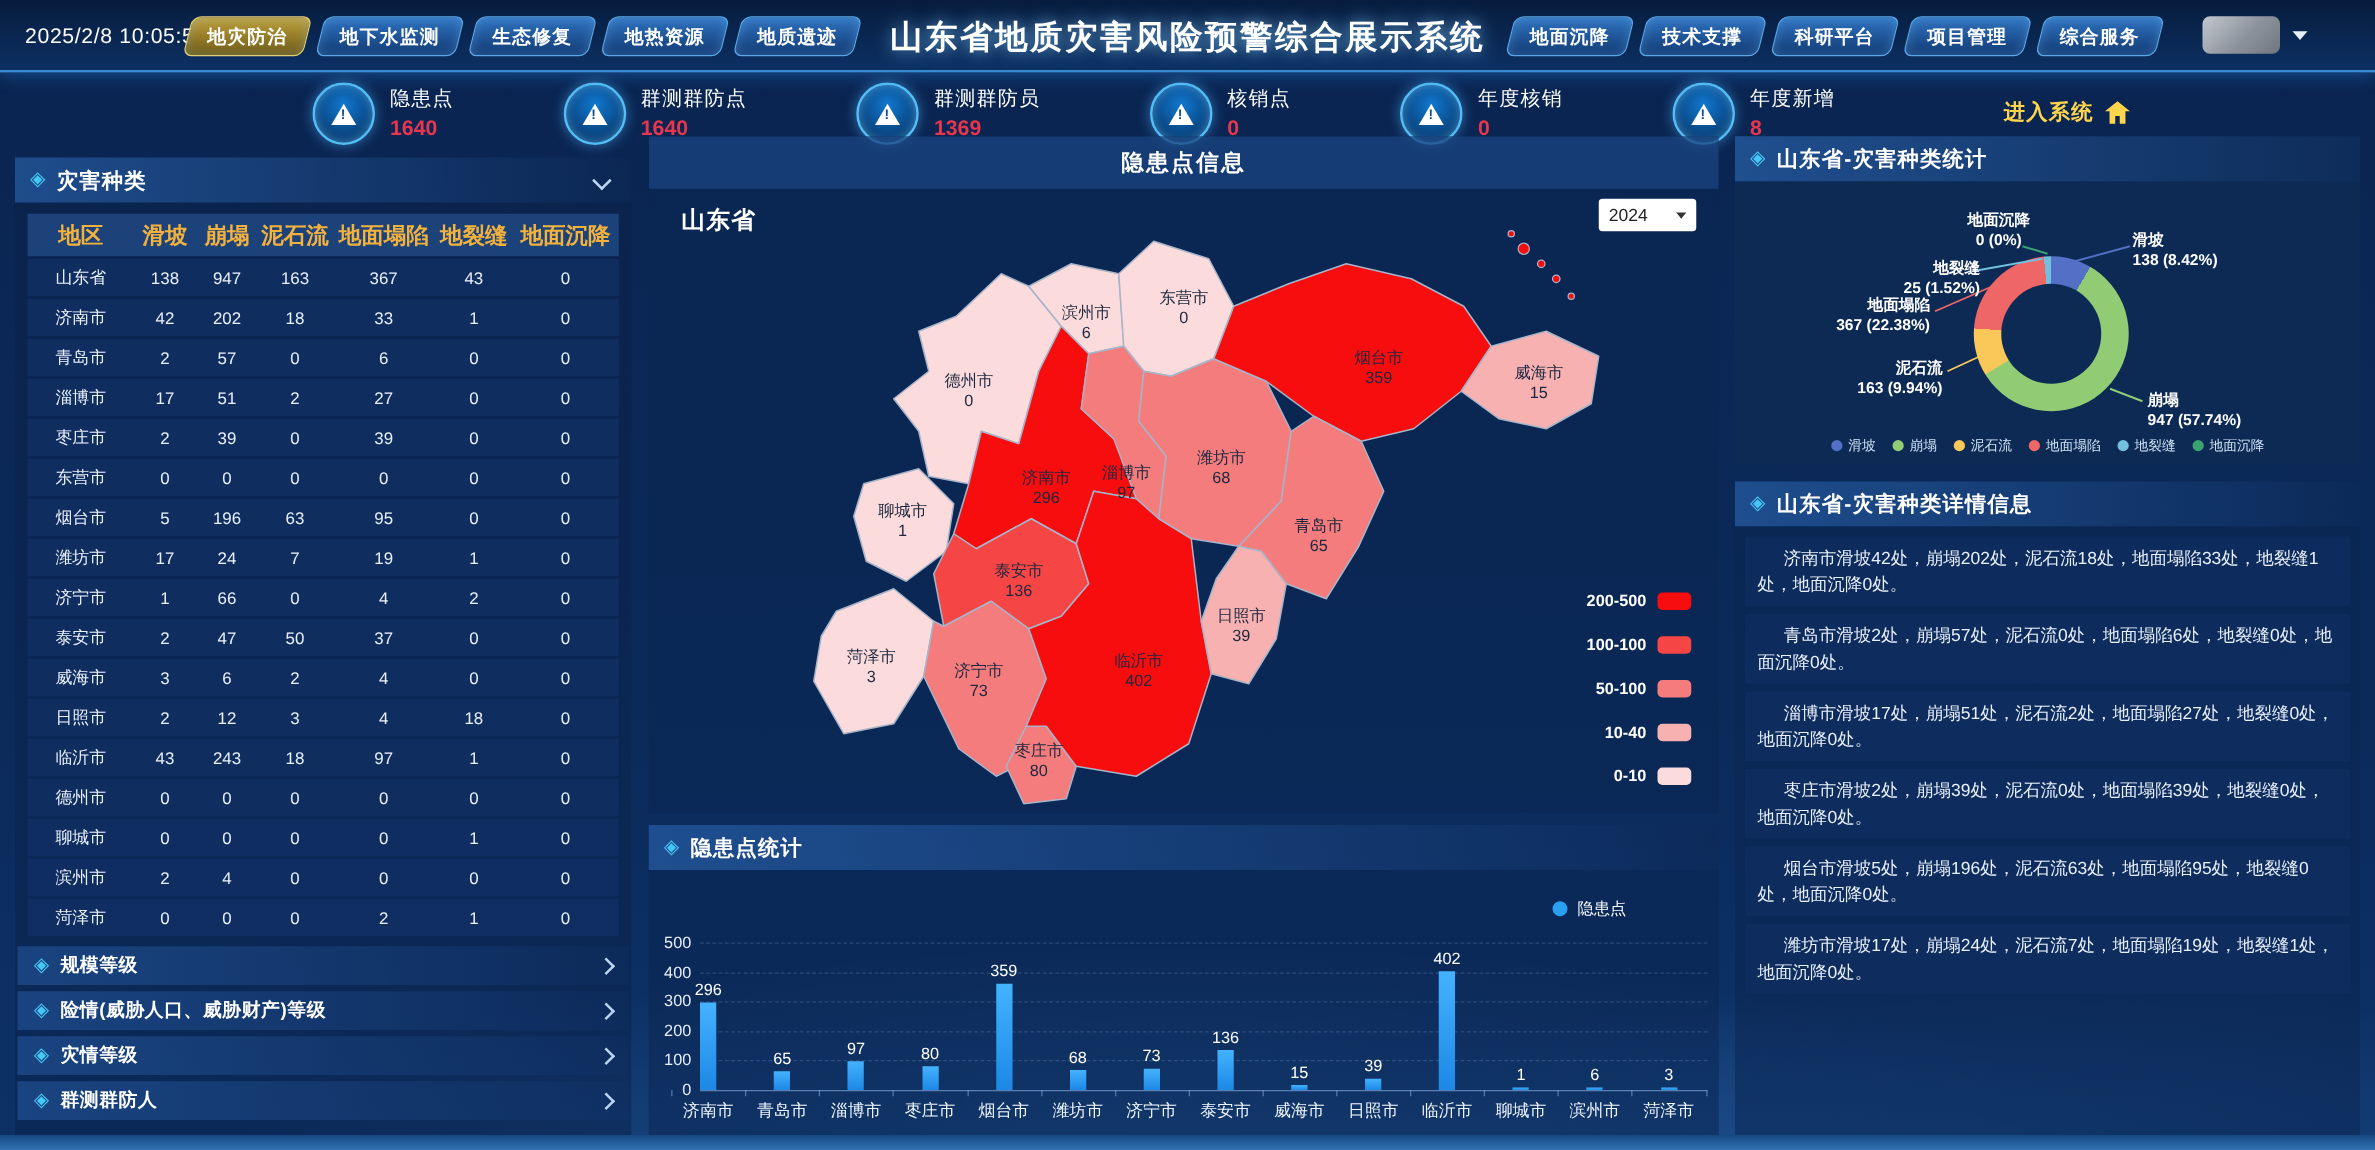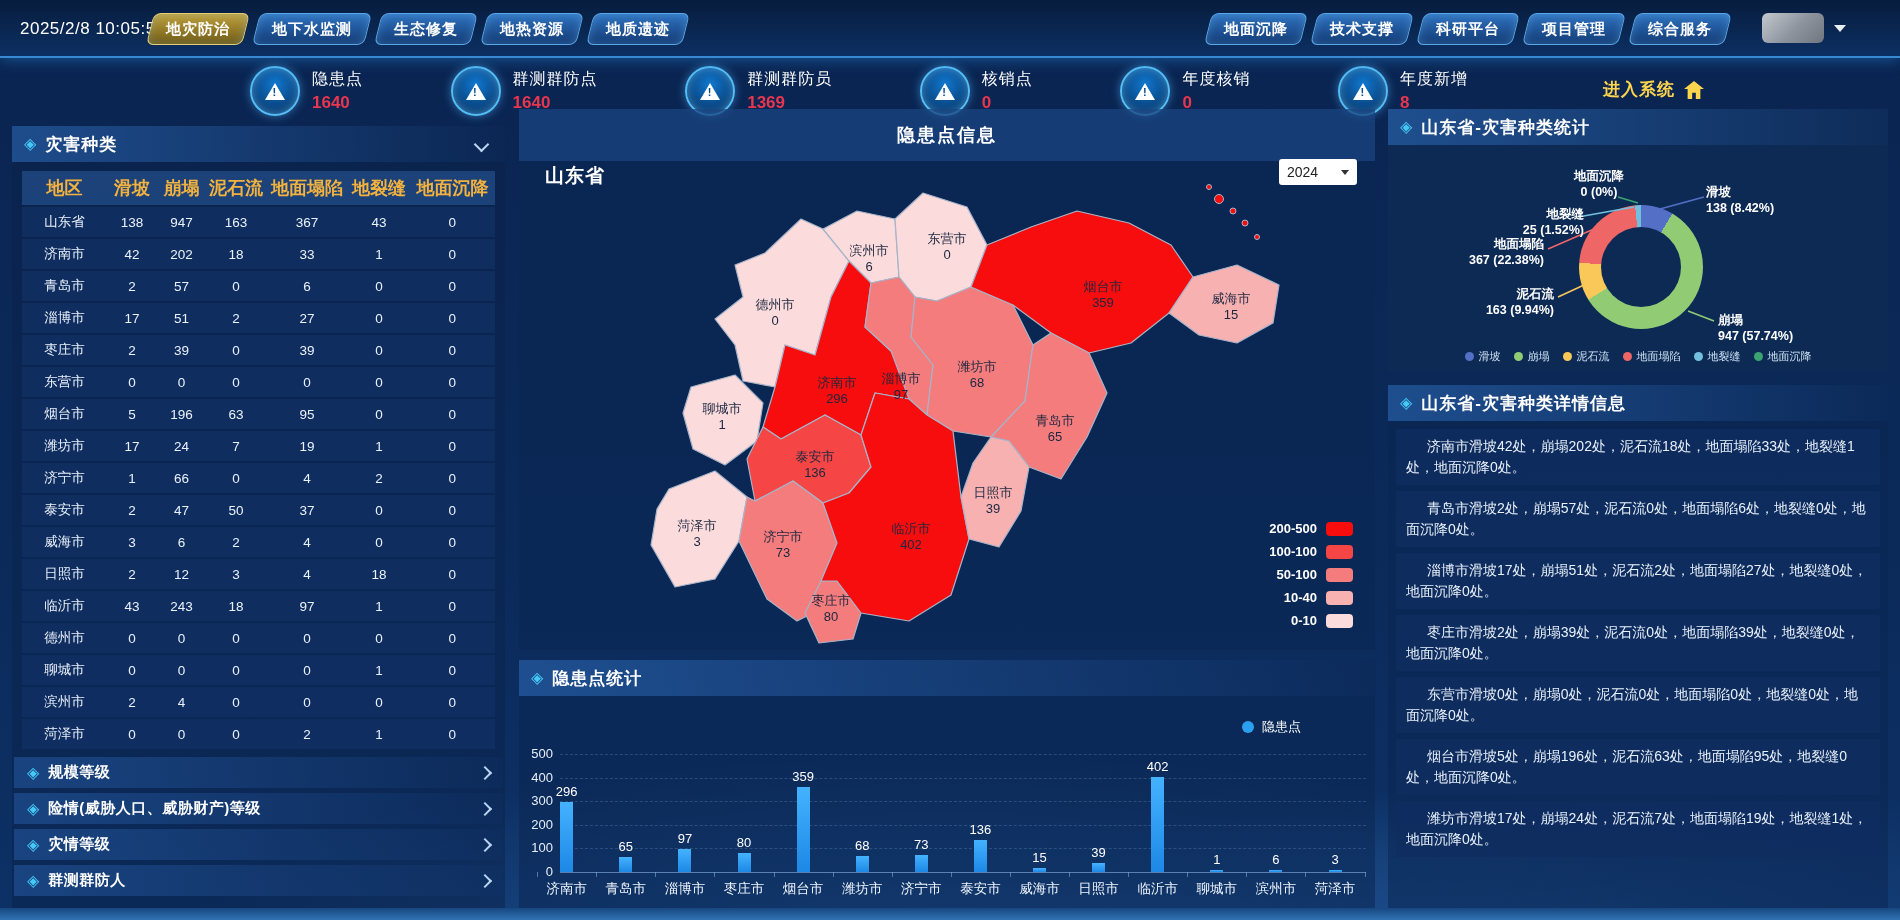--- a/index.html
+++ b/index.html
@@ -70,33 +70,33 @@
   .th{color:#f3b23e;font-size:18px;font-weight:bold;text-align:center;}
   .tr{height:30px;margin-top:2px;background:rgba(17,48,100,.8);cursor:pointer;}
   .td{text-align:center;font-size:13.5px;color:#e9f2fb;}
   #accordions{margin-top:8px;}
   .acc-bar{height:31px;margin:5px 2px 0 2px;padding:0 13px;display:flex;align-items:center;gap:9px;
     background:linear-gradient(90deg,rgba(40,95,170,.5),rgba(18,52,108,.2));
     font-size:15px;font-weight:bold;cursor:pointer;}
   .acc-label{flex:1;letter-spacing:.5px;}
   
   #map-panel{left:519px;top:109px;width:856px;height:541px;overflow:hidden;}
-  .map-head{height:52px;display:flex;align-items:center;justify-content:center;
+  .map-head{height:42px;display:flex;align-items:center;justify-content:center;
     background:rgba(36,88,160,.45);font-size:18px;font-weight:bold;letter-spacing:2px;}
   .region-label{position:absolute;left:26px;top:54px;font-size:19px;font-weight:bold;letter-spacing:1px;}
   .year-select{position:absolute;right:18px;top:50px;width:78px;height:26px;background:#fff;
     color:#222;font-size:14px;display:flex;align-items:center;justify-content:space-between;
     padding:0 8px;border-radius:3px;cursor:pointer;box-sizing:border-box;}
   .year-caret{width:0;height:0;border-left:4px solid transparent;border-right:4px solid transparent;
     border-top:5px solid #333;}
   #map-svg,#map-labels{position:absolute;left:0;top:40px;width:856px;height:500px;}
   #map-labels{pointer-events:none;}
   .map-label{position:absolute;transform:translate(-50%,-50%);text-align:center;
     color:#1c2740;font-size:13px;line-height:1.25;font-weight:500;white-space:nowrap;}
-  #map-legend{position:absolute;right:22px;bottom:22px;display:flex;flex-direction:column;gap:8px;}
+  #map-legend{position:absolute;right:22px;bottom:22px;display:flex;flex-direction:column;gap:20px;}
   .mlg-row{display:flex;align-items:center;gap:9px;justify-content:flex-end;}
   .mlg-label{font-size:13px;font-weight:bold;}
   .mlg-swatch{width:27px;height:14px;border-radius:4px;}
   
   #bar-panel{left:519px;top:660px;width:856px;height:248px;}
   #bar-legend{position:absolute;right:74px;top:58px;display:flex;align-items:center;gap:8px;font-size:13px;cursor:pointer;}
   .legend-dot{width:12px;height:12px;border-radius:50%;}
   #bar-plot{position:absolute;inset:0;}
   .grid{position:absolute;left:41px;width:806px;height:0;border-top:1px dashed rgba(120,160,210,.28);}
   .grid.axis{border-top:1px solid rgba(130,170,220,.65);}
@@ -142,20 +142,21 @@
       <div class="tab">
         <div class="tab-inner">生态修复</div>
       </div>
       <div class="tab">
         <div class="tab-inner">地热资源</div>
       </div>
       <div class="tab">
         <div class="tab-inner">地质遗迹</div>
       </div>
     </div>
+  <div class="page-title">山东省地质灾害风险预警综合展示系统</div>
   <div class="tab-group" id="right-tabs">
       <div class="tab">
         <div class="tab-inner">地面沉降</div>
       </div>
       <div class="tab">
         <div class="tab-inner">技术支撑</div>
       </div>
       <div class="tab">
         <div class="tab-inner">科研平台</div>
       </div>
@@ -708,19 +709,18 @@
 <div class="panel" id="detail-panel">
   <div class="panel-head">
     <span class="diamond">◈</span>
     <span>山东省-灾害种类详情信息</span>
   </div>
   <div id="detail-rows">
       <div class="detail-row">济南市滑坡42处，崩塌202处，泥石流18处，地面塌陷33处，地裂缝1处，地面沉降0处。</div>
       <div class="detail-row">青岛市滑坡2处，崩塌57处，泥石流0处，地面塌陷6处，地裂缝0处，地面沉降0处。</div>
       <div class="detail-row">淄博市滑坡17处，崩塌51处，泥石流2处，地面塌陷27处，地裂缝0处，地面沉降0处。</div>
       <div class="detail-row">枣庄市滑坡2处，崩塌39处，泥石流0处，地面塌陷39处，地裂缝0处，地面沉降0处。</div>
-      <div class="detail-row">东营市滑坡0处，崩塌0处，泥石流0处，地面塌陷0处，地裂缝0处，地面沉降0处。</div>
       <div class="detail-row">烟台市滑坡5处，崩塌196处，泥石流63处，地面塌陷95处，地裂缝0处，地面沉降0处。</div>
       <div class="detail-row">潍坊市滑坡17处，崩塌24处，泥石流7处，地面塌陷19处，地裂缝1处，地面沉降0处。</div>
     </div>
 </div>
 
 <div class="footer"></div>
 
 </body></html>

